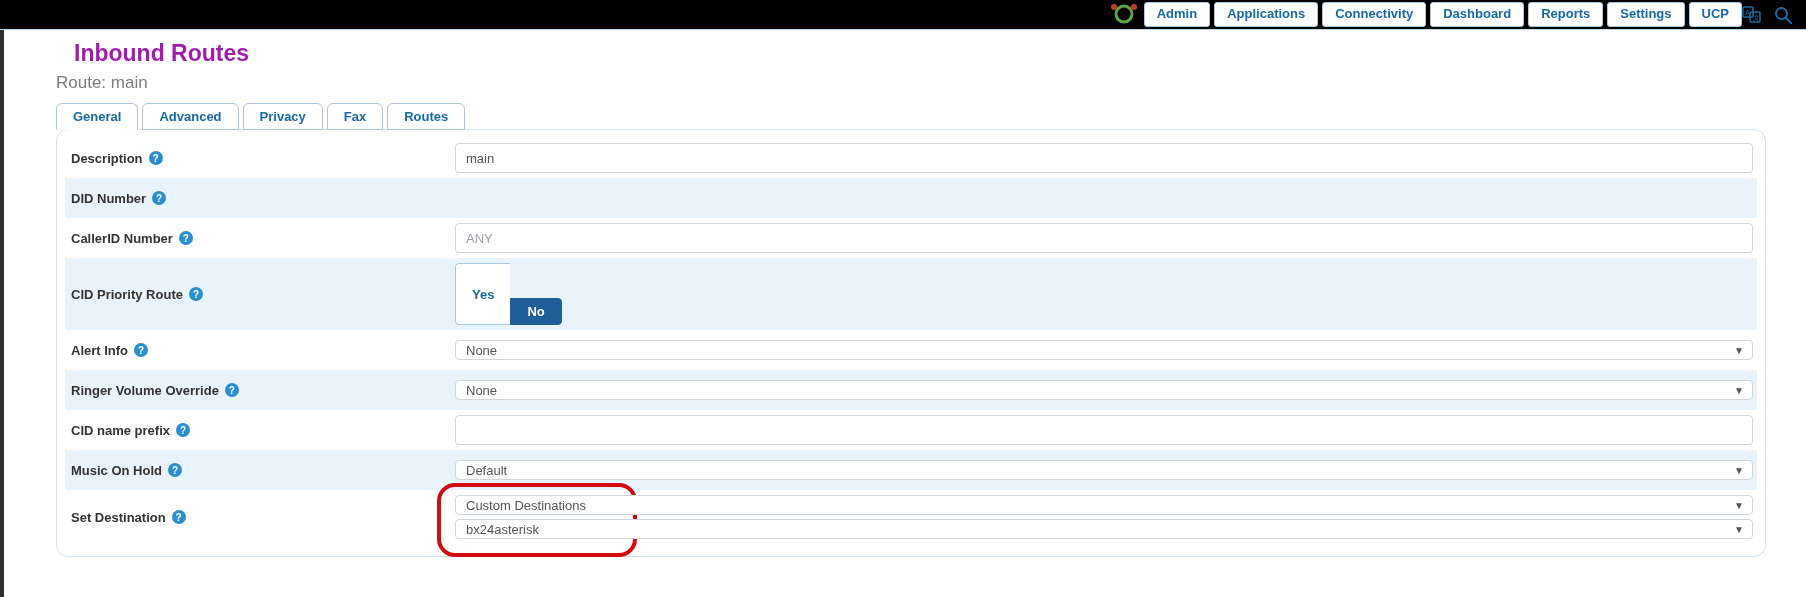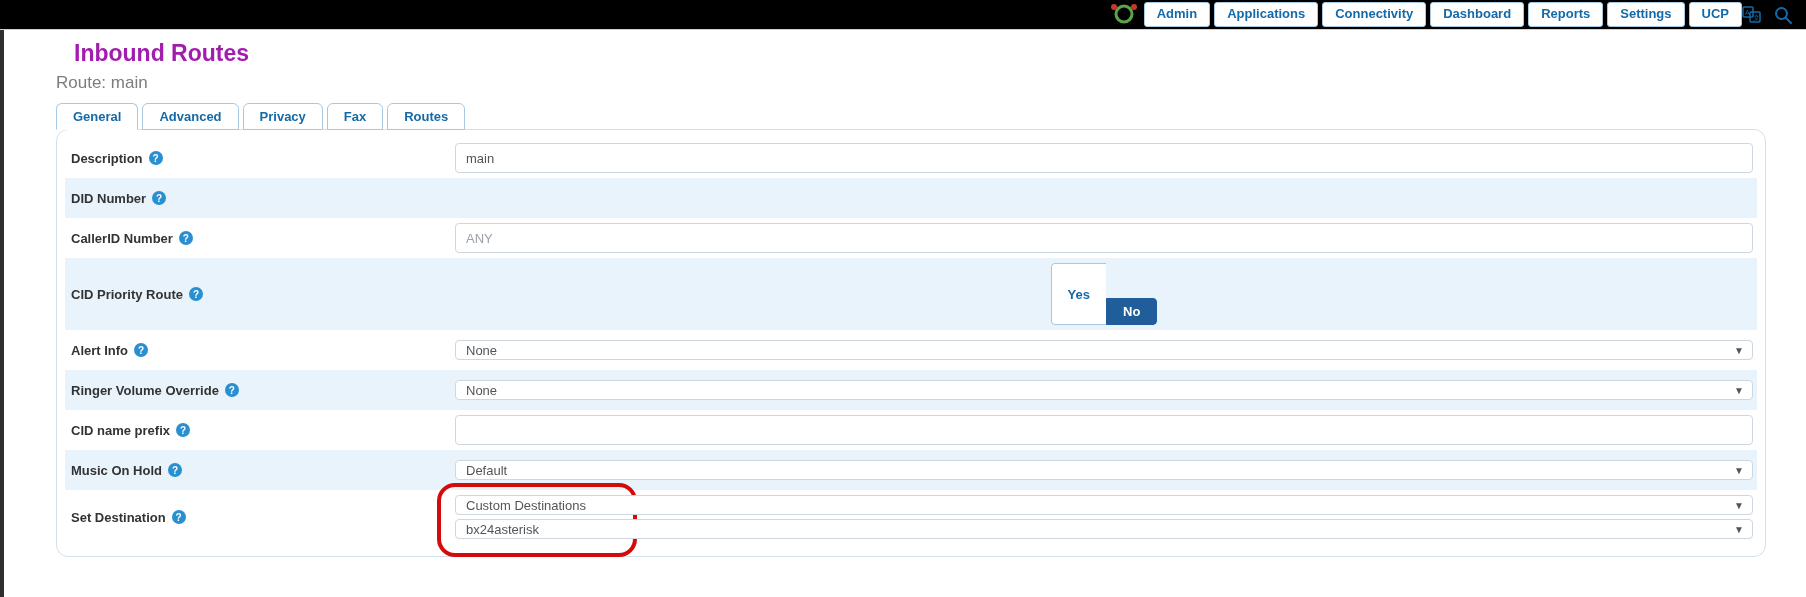--- a/index.html
+++ b/index.html
@@ -119,21 +119,20 @@
     cursor:pointer;
     flex:0 0 auto;
   }
   .row-control {
     flex:1;
     display:flex;
     flex-direction: column;
     justify-content:center;
     padding: 5px 4px 5px 12px;
     gap:4px;
-    align-items:center;
   }
   .text-input {
     width:100%;
     height:30px;
     border:1px solid #cfd7de;
     border-radius:4px;
     padding: 0 10px;
     font-size:13px;
     color:#555;
     background:#fff;

